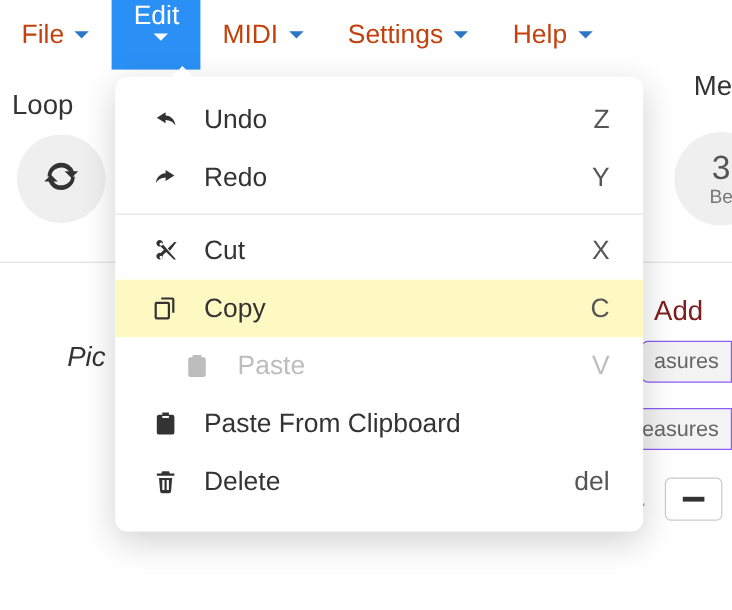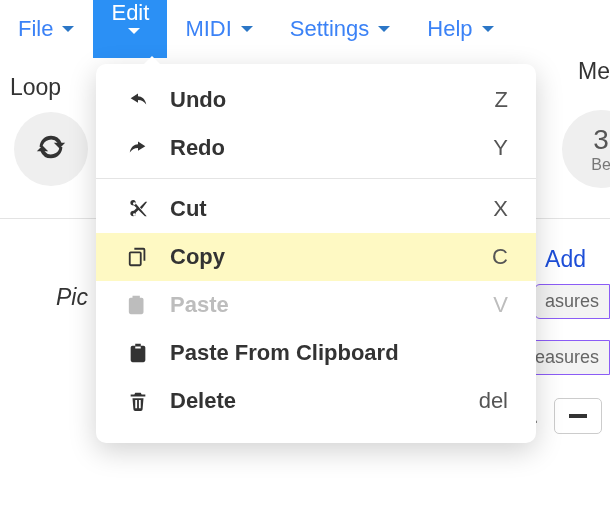--- a/index.html
+++ b/index.html
@@ -18,21 +18,21 @@
     display: flex;
     align-items: stretch;
     height: 58px;
     background: #fff;
     font-size: 22px;
   }
   .menubar-item {
     display: flex;
     align-items: center;
     padding: 0 18px;
-    color: #3b82f6;
+    color: #c2410c;
     cursor: pointer;
   }
   .menubar-item.active {
     background: #2b90f5;
     color: #fff;
     flex-direction: column;
   }
   .menubar-item .caret {
     margin-left: 8px;
     display: inline-flex;
@@ -63,27 +63,27 @@
   .dropdown-row {
     display: flex;
     align-items: center;
     height: 48px;
     padding: 0 28px 0 24px;
     font-size: 22px;
     color: #333;
     cursor: pointer;
   }
   .dropdown-row.hover { background: #fef9c3; }
-  .dropdown-row.disabled { color: #bdbdbd; cursor: default; }
+  .dropdown-row.disabled { color: #bdbdbd; cursor: default; margin-left: 28px; }
   .dropdown-row .row-icon {
     width: 36px;
     display: inline-flex;
     justify-content: center;
   }
-  .dropdown-row .row-label { flex: 1 1 auto; margin-left: 14px; font-weight: bold; }
+  .dropdown-row .row-label { flex: 1 1 auto; margin-left: 14px; }
   .dropdown-row .row-shortcut { color: #555; margin-left: 12px; }
   .dropdown-row.disabled .row-shortcut { color: #bdbdbd; }
   .dropdown-sep {
     height: 1px;
     background: #e4e4e4;
     margin: 6px 0;
   }
 
   
   .bg {
@@ -137,21 +137,21 @@
     position: absolute;
     left: 56px; top: 226px;
     font-size: 23px;
     color: #333;
     font-style: italic;
   }
   .bg-add {
     position: absolute;
     right: 24px; top: 188px;
     font-size: 23px;
-    color: #1d4ed8;
+    color: #7f1d1d;
   }
   .bg-pill {
     position: absolute;
     right: 0;
     background: #f3f3f3;
     border: 1px solid #8b5cf6;
     border-radius: 6px 0 0 6px;
     padding: 6px 10px;
     font-size: 18px;
     color: #666;

